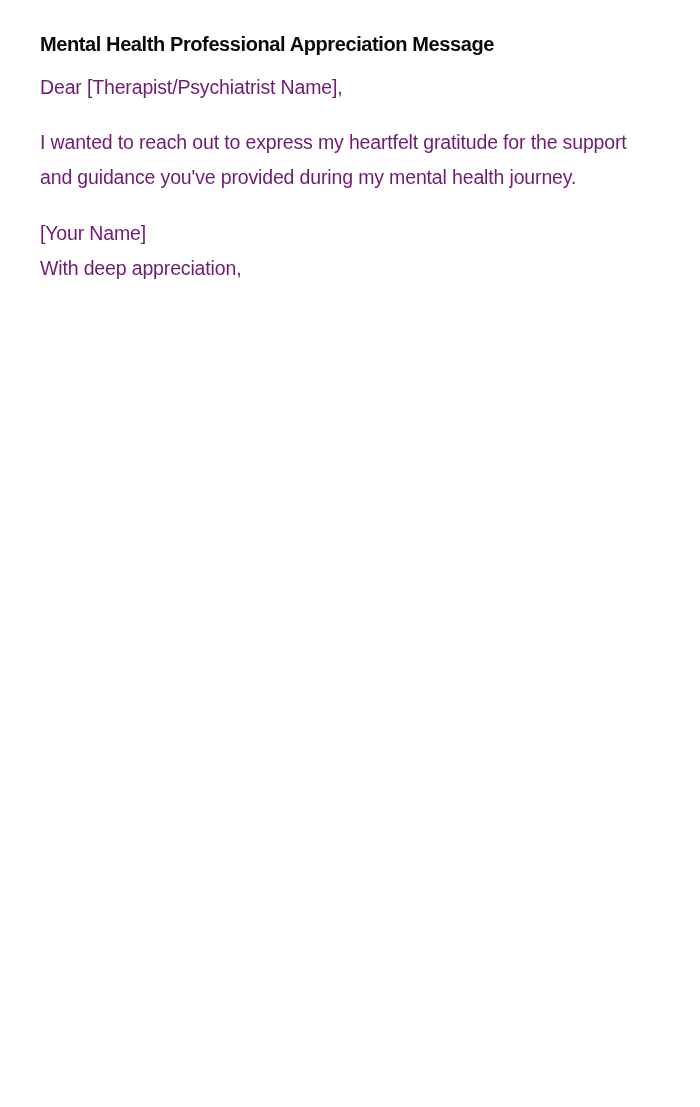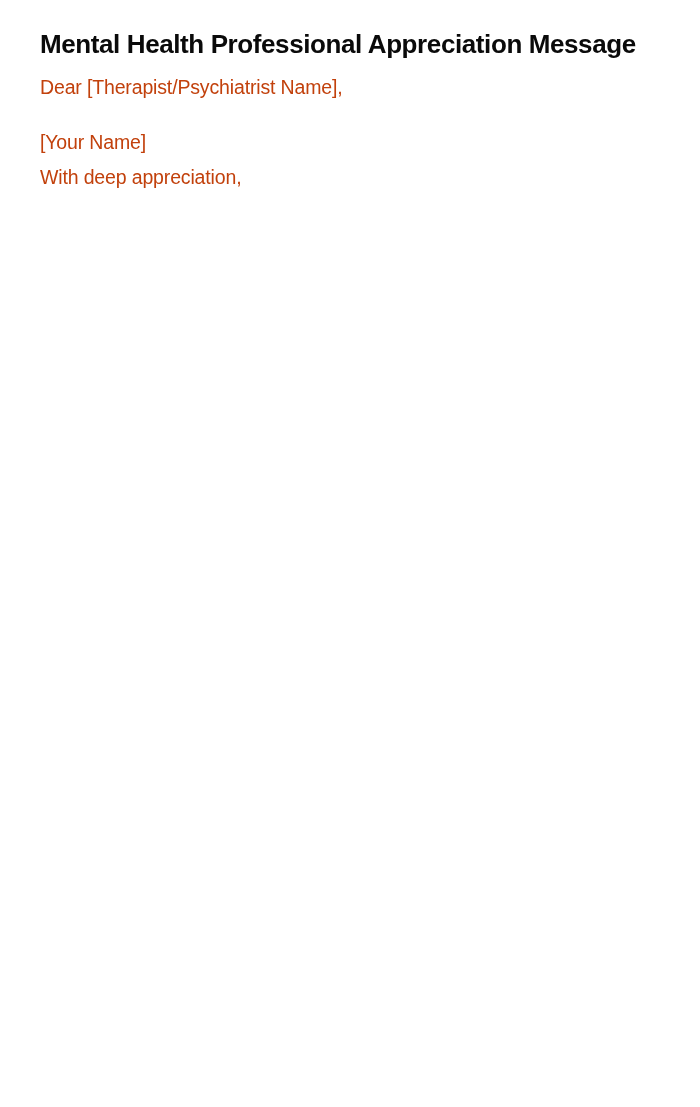--- a/index.html
+++ b/index.html
@@ -15,43 +15,44 @@
       font-family: "Liberation Sans", sans-serif;
     }
     .page {
       padding: 22px 40px 0 40px;
       box-sizing: border-box;
       width: 700px;
     }
     .title {
       font-family: "Liberation Sans", sans-serif;
       font-weight: bold;
-      font-size: 26px;
+      font-size: 20px;
       line-height: 44px;
       margin: 0 0 4px 0;
       letter-spacing: -0.4px;
       color: #0a0a0a;
     }
     .para {
       font-family: "Liberation Sans", sans-serif;
       font-size: 19.5px;
       line-height: 35.2px;
       margin: 0 0 20px 0;
       letter-spacing: -0.15px;
-      color: #c2410c;
+      color: #701a75;
     }
     .salutation { margin-bottom: 20px; }
     .closing { margin-bottom: 20px; }
     .signature { margin-bottom: 0; }
   </style>
 </head>
 <body>
 
 <div class="page">
   <h1 class="title">Mental Health Professional Appreciation Message</h1>
 
   <p class="para salutation">Dear [Therapist/Psychiatrist Name],</p>
 
+  <p class="para">I wanted to reach out to express my heartfelt gratitude for the support and guidance you've provided during my mental health journey.</p>
 
   <p class="para signature">[Your Name]</p>
 
   <p class="para closing">With deep appreciation,</p>
 </div>
 
 </body></html>

